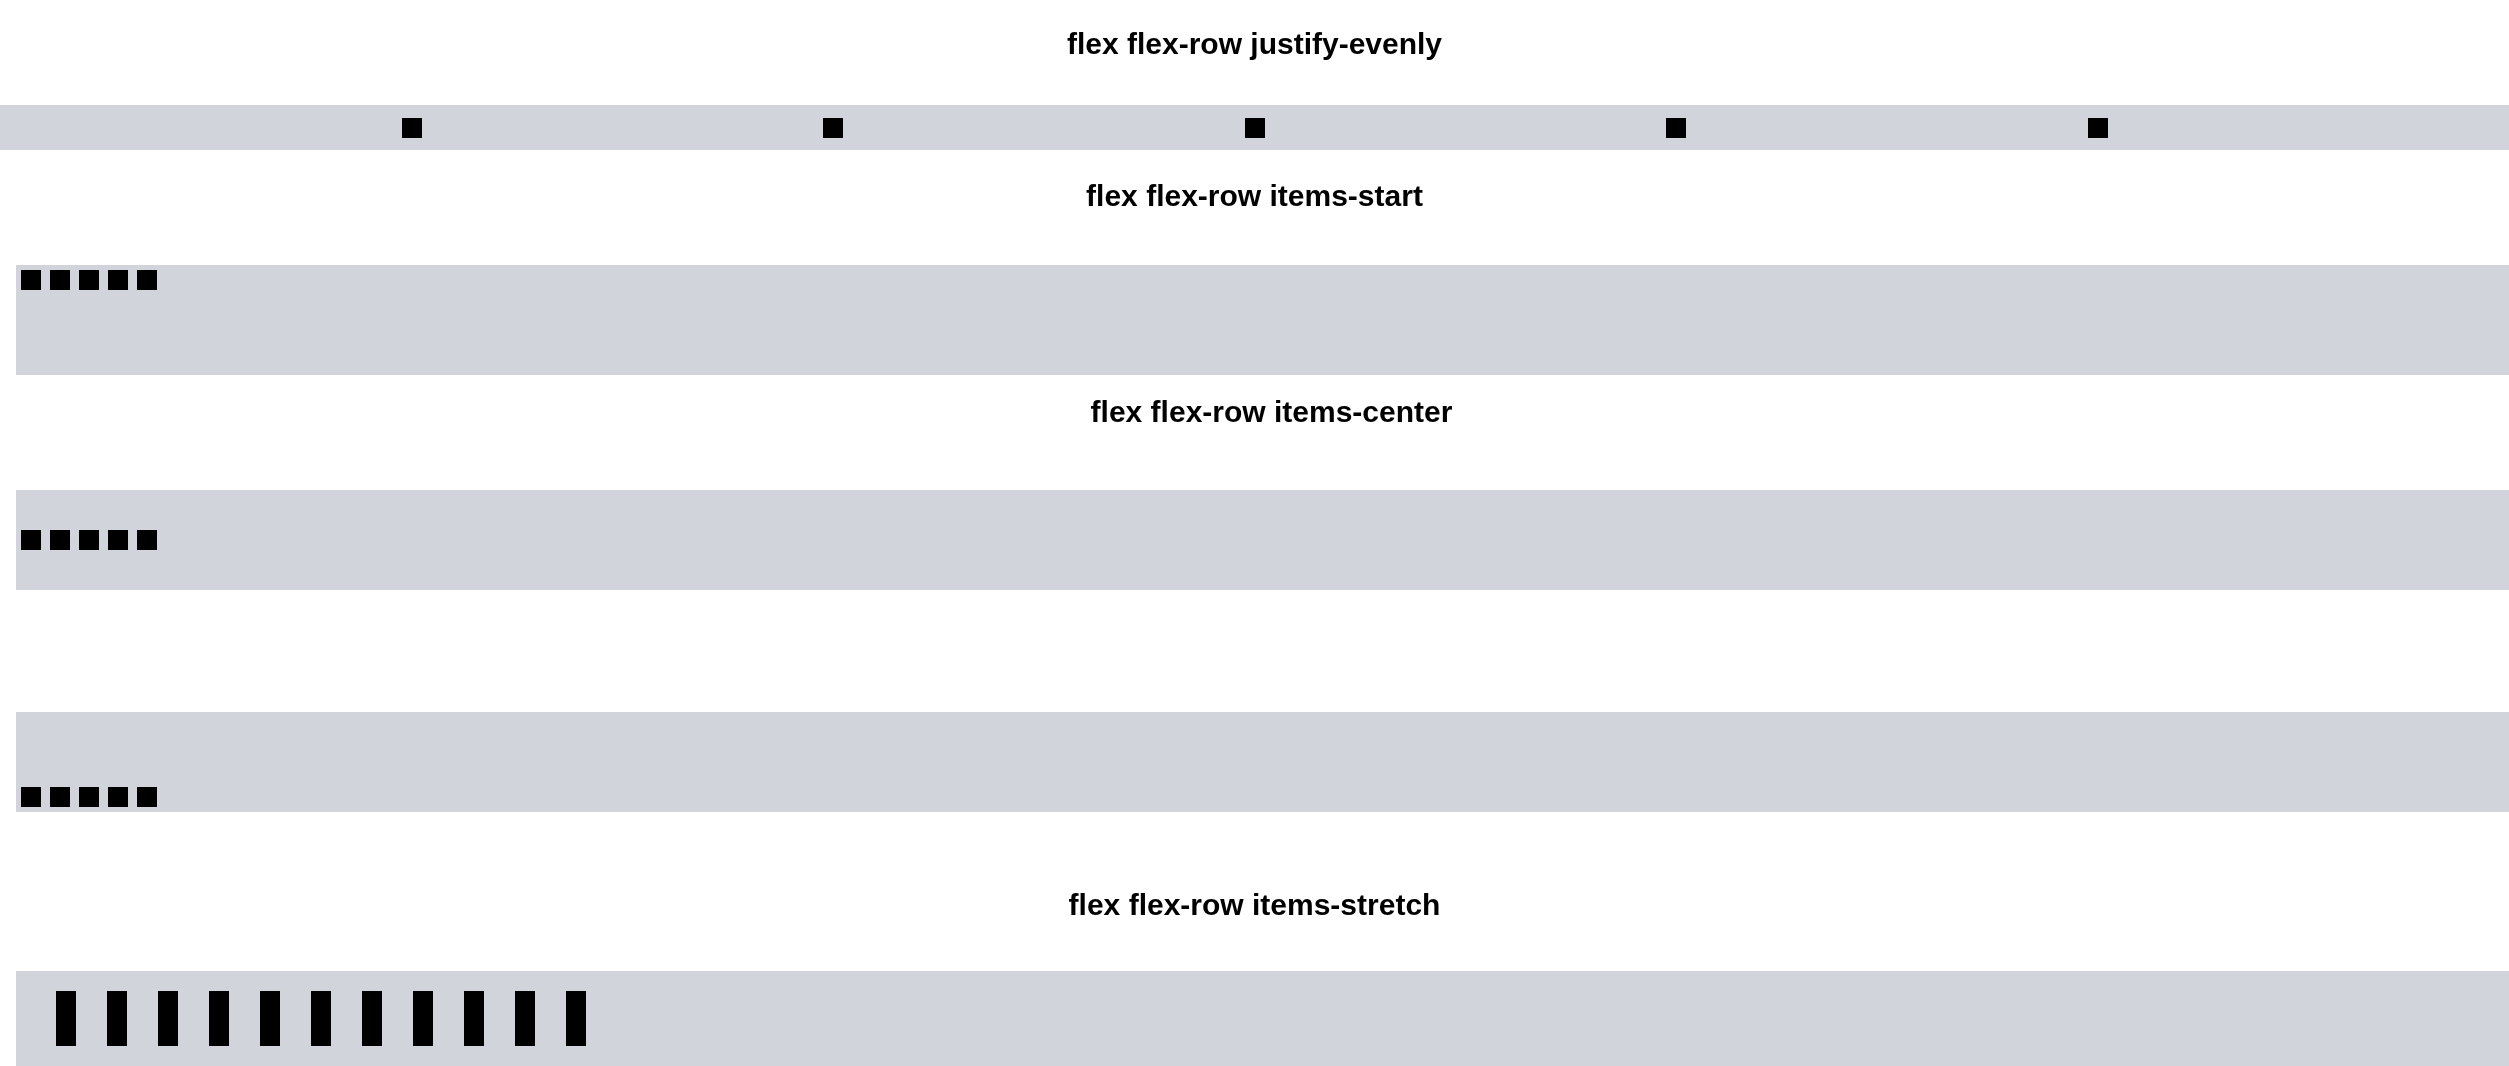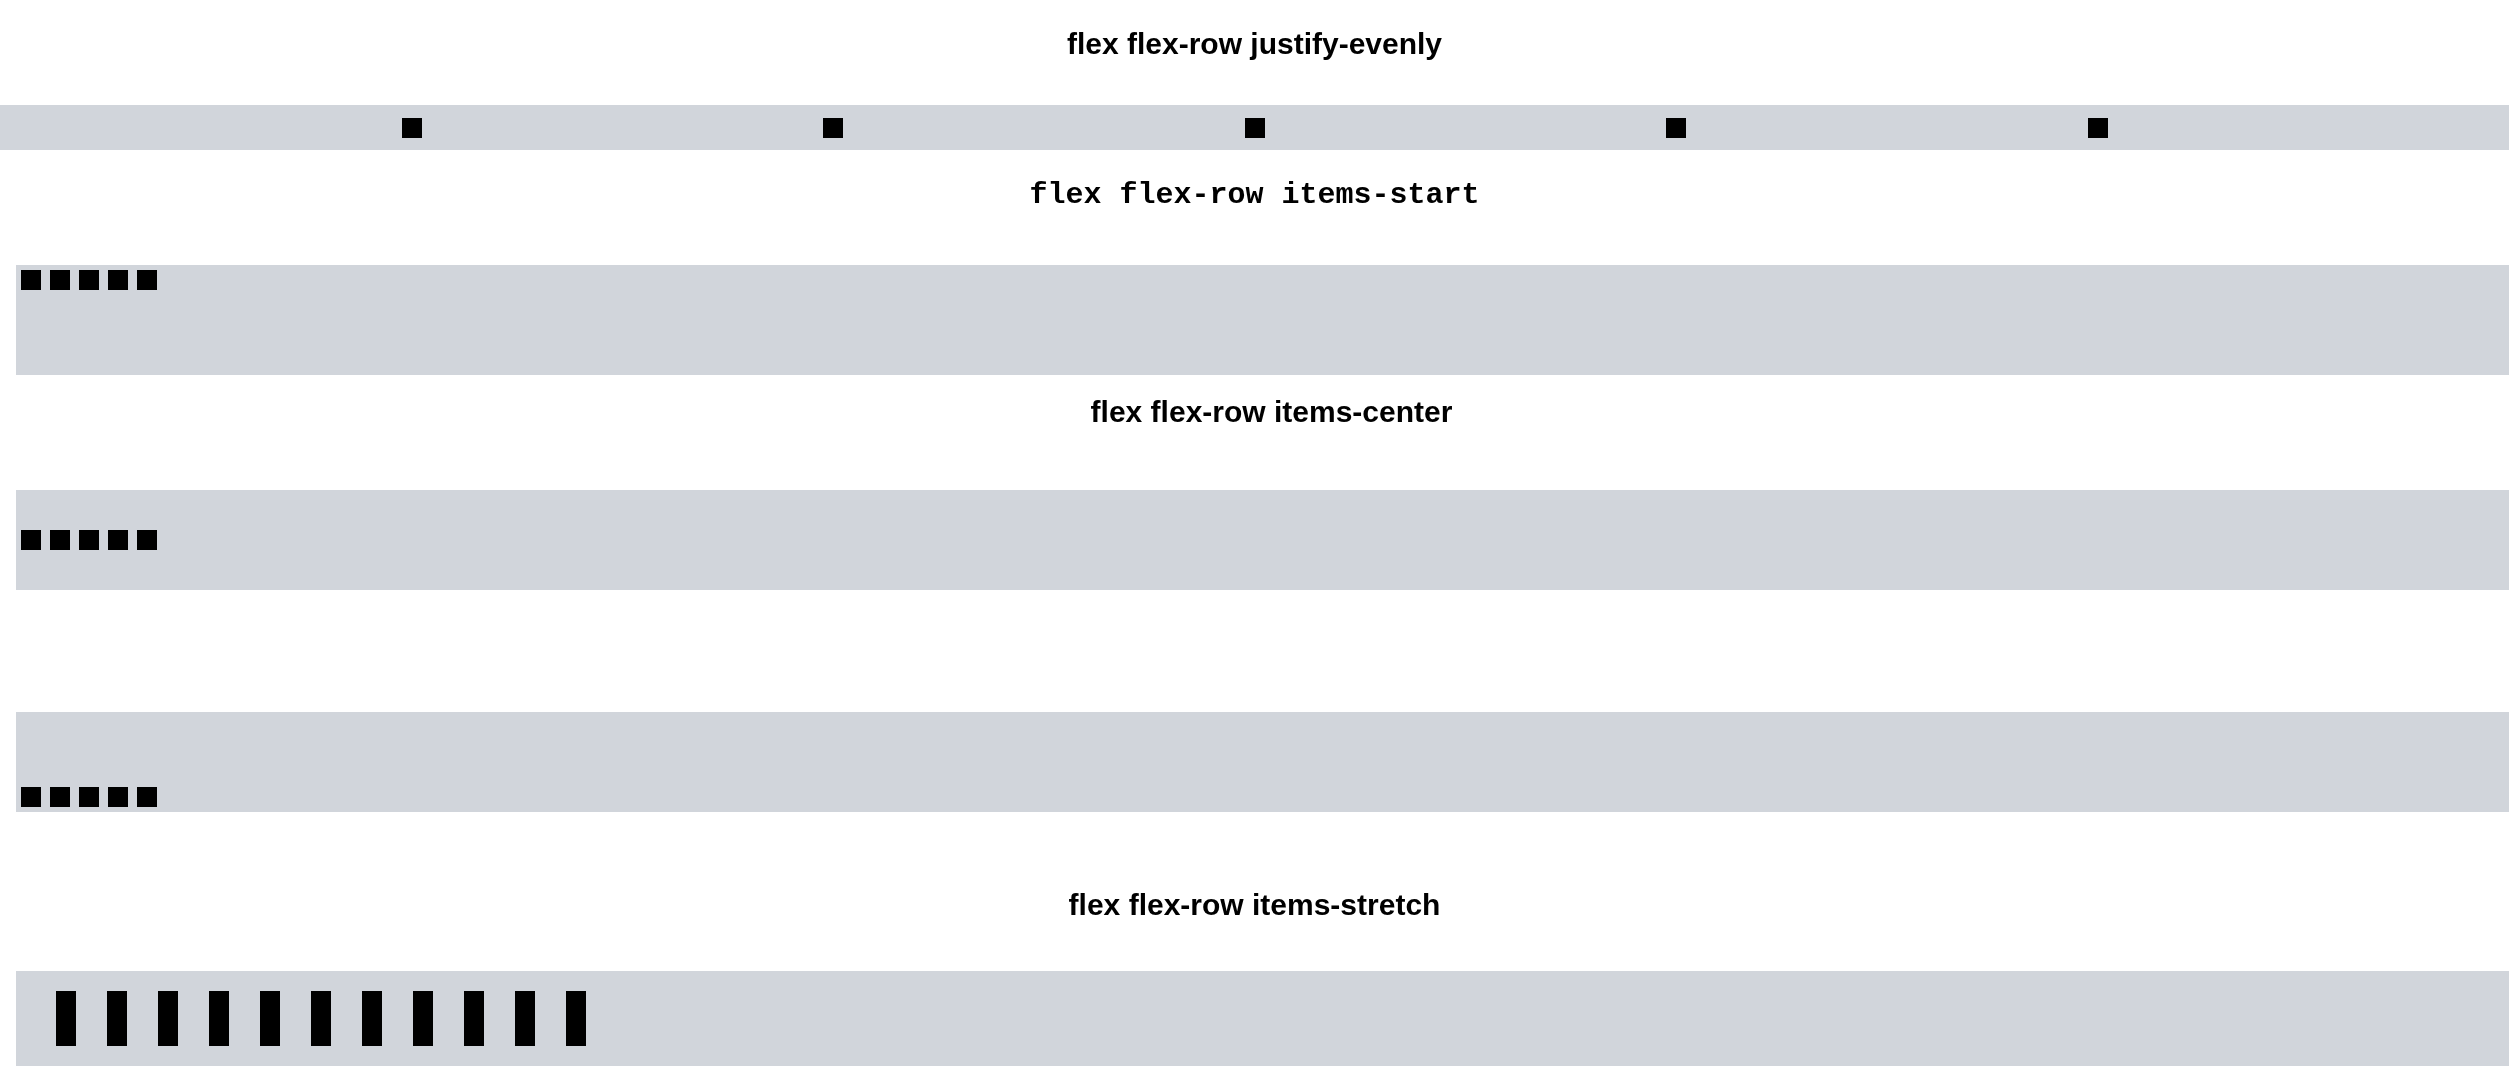--- a/index.html
+++ b/index.html
@@ -55,21 +55,21 @@
     left: 0;
     top: 105px;
     width: 2509px;
     height: 45px;
     justify-content: space-evenly;
     align-items: center;
   }
   .box-evenly .flex-item { width: 20px; height: 20px; }
 
   
-  .sec2-heading { position: absolute; left: 0; top: 179px; width: 2509px; font-family: Liberation Mono, monospace; }
+  .sec2-heading { position: absolute; left: 0; top: 179px; width: 2509px; }
   .box-start {
     position: absolute;
     left: 16px;
     top: 265px;
     width: 2493px;
     height: 110px;
     align-items: flex-start;
     justify-content: flex-start;
     gap: 9px;
     padding: 5px;

